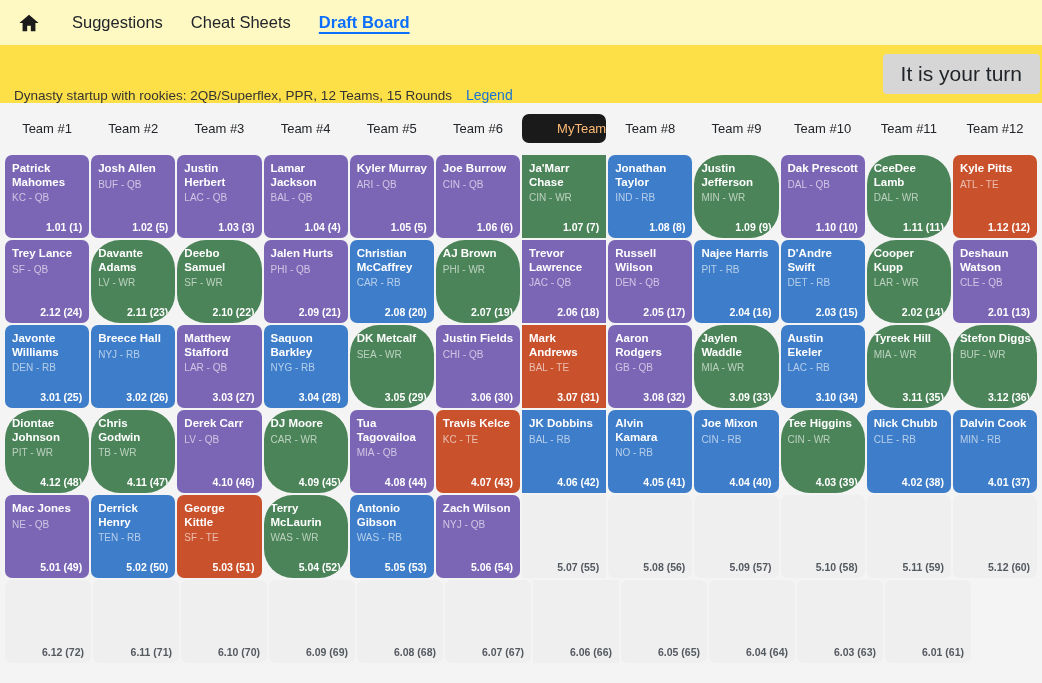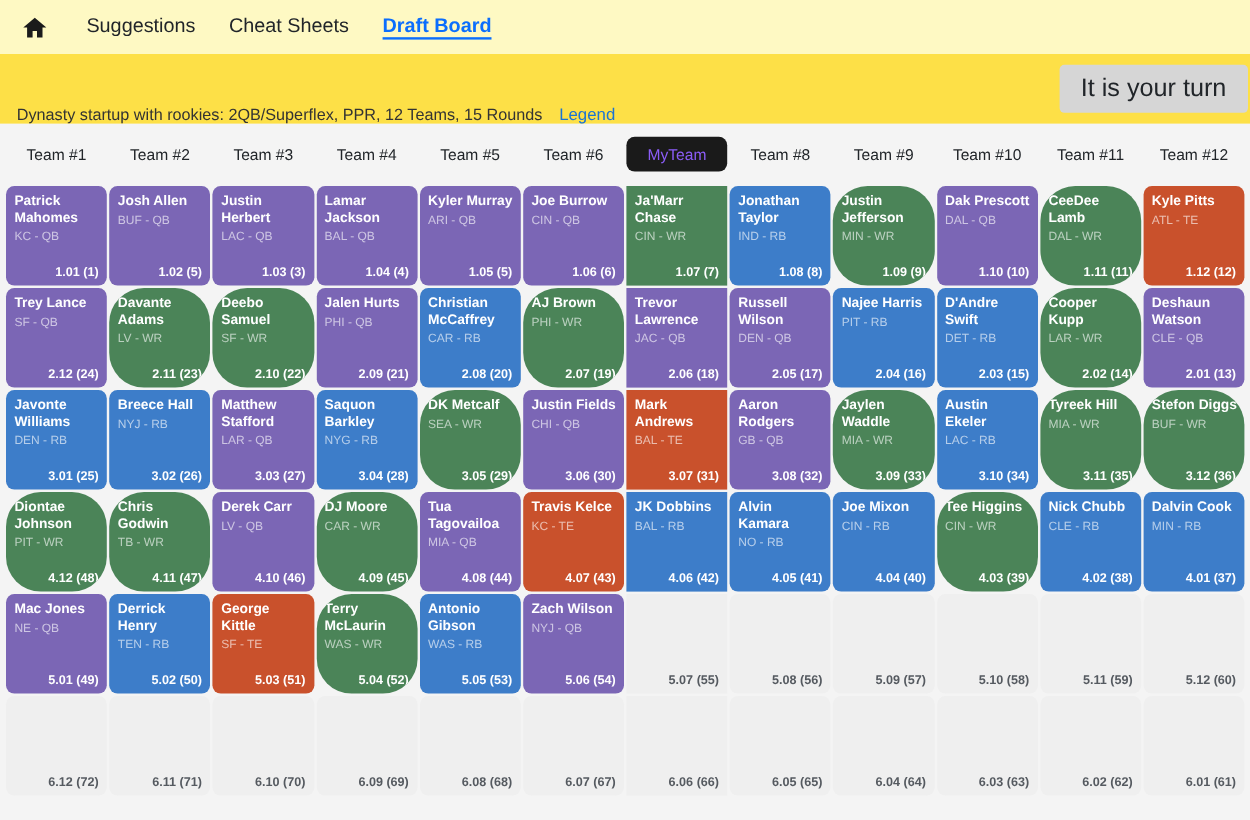--- a/index.html
+++ b/index.html
@@ -60,21 +60,21 @@
   
   #board { padding: 0 4px; }
   .head-row, .board-row { display: flex; }
   .head-cell {
     width: 86px; margin: 11px 1px;
     text-align: center;
     font-size: 13px; font-weight: normal; color: #212529;
     padding: 7px 0;
     border-radius: 7px;
   }
-  .head-cell.myteam { background: #1a1a1a; color: #8b5cf6; }
+  .head-cell.myteam { background: #1a1a1a; color: #fdba74; text-align: right; }
 
   .cell {
     width: 86px; margin: 1px;
     height: 83px;
     border-radius: 7px;
     position: relative;
     padding: 7px 6px 0 7px;
     overflow: hidden;
     color: #ffffff;
   }
@@ -463,20 +463,17 @@
         <div class="cell empty">
           <div class="ppick">6.05 (65)</div>
         </div>
         <div class="cell empty">
           <div class="ppick">6.04 (64)</div>
         </div>
         <div class="cell empty">
           <div class="ppick">6.03 (63)</div>
         </div>
         <div class="cell empty">
-          <div class="ppick">6.02 (62)</div>
-        </div>
-        <div class="cell empty">
           <div class="ppick">6.01 (61)</div>
         </div>
       </div>
     </div>
 </div>
 
 </body></html>

